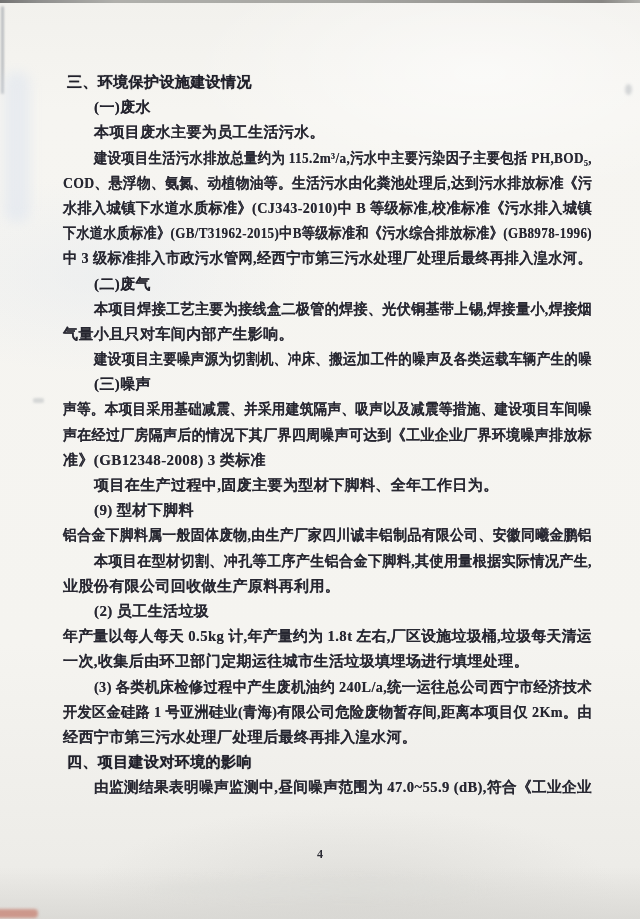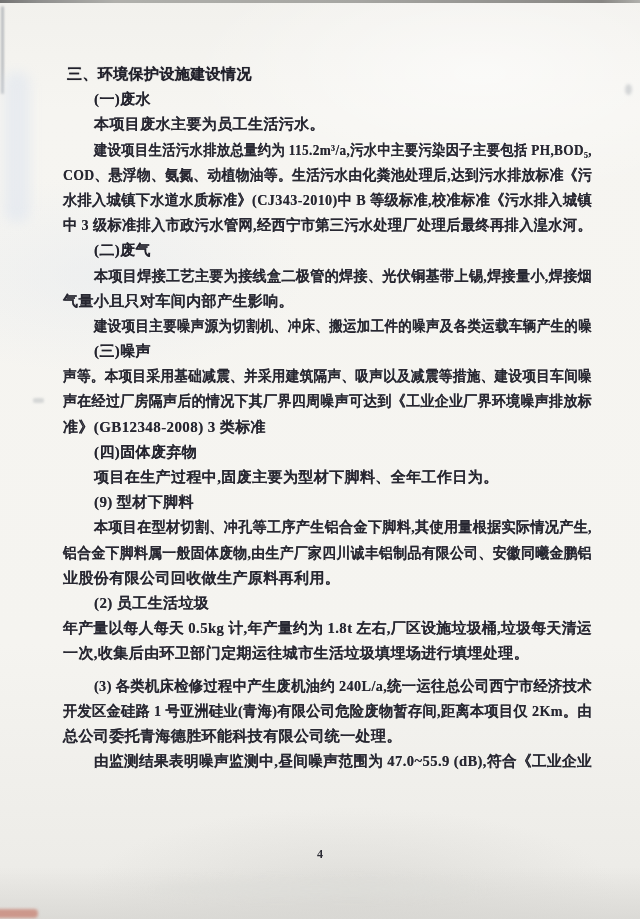--- a/index.html
+++ b/index.html
@@ -25,32 +25,32 @@
   .left-blue-strip{top:72px;left:4px;width:26px;height:150px;background:#dde4ef;opacity:.55;filter:blur(6px);border-radius:10px;}
   .right-dot{top:84px;right:8px;width:7px;height:11px;background:#a9aeb4;opacity:.45;filter:blur(1.5px);border-radius:50%;}
   .mid-left-dash{top:398px;left:33px;width:11px;height:5px;background:#9aa0a6;opacity:.35;filter:blur(1px);border-radius:2px;}
   .bottom-band{bottom:0;left:0;width:640px;height:52px;
     background:linear-gradient(to top, rgba(214,213,209,.75), rgba(214,213,209,0));
     }
   .bottom-smudge{bottom:22px;left:150px;width:330px;height:16px;background:#dededa;opacity:.7;filter:blur(5px);border-radius:50%;}
   .red-smudge{bottom:1px;left:-8px;width:46px;height:9px;opacity:.55;filter:blur(1.5px);border-radius:4px;}
   
   .page-content{
-    position:absolute;left:63px;top:62px;width:529px;
+    position:absolute;left:63px;top:70px;width:529px;
     font-size:15px;line-height:25.2px;font-weight:bold;
     color:#272731;
     letter-spacing:.4px;
     text-shadow:0 0 .6px rgba(39,39,49,.65);
   }
   .line{height:25.2px;white-space:nowrap;}
   .line .t{display:inline-block;white-space:nowrap;transform-origin:left center;}
   .indent{padding-left:31px;}
   .h1 .t{padding-left:4px;color:#20202a;text-shadow:0 0 .8px rgba(32,32,42,.8);}
   .sub{color:#23232d;}
-  .gap{margin-top:7px;}
+  .gap{margin-top:0;}
   .page-number{
     position:absolute;top:847px;left:0;width:640px;
     text-align:center;font-size:12px;font-weight:bold;color:#2a2a33;
     font-family:"Liberation Serif","DejaVu Serif",serif;
   }
 </style>
 </head>
 <body>
 
 <div class="scan">
@@ -64,38 +64,39 @@
   <div class="art bottom-smudge"></div>
   <div class="art red-smudge" id="red-smudge" style="background: rgb(192, 97, 78);"></div>
 
   <div class="page-content">
     <div class="line h1"><span class="t">三、环境保护设施建设情况</span></div>
     <div class="line sub indent"><span class="t">(一)废水</span></div>
     <div class="line indent"><span class="t">本项目废水主要为员工生活污水。</span></div>
     <div class="line indent"><span class="t" style="transform: scaleX(0.88617);">建设项目生活污水排放总量约为 115.2m³/a,污水中主要污染因子主要包括 PH,BOD₅,</span></div>
     <div class="line"><span class="t" style="transform: scaleX(0.91572);">COD、悬浮物、氨氮、动植物油等。生活污水由化粪池处理后,达到污水排放标准《污</span></div>
     <div class="line"><span class="t" style="transform: scaleX(0.944511);">水排入城镇下水道水质标准》(CJ343-2010)中 B 等级标准,校准标准《污水排入城镇</span></div>
+    <div class="line"><span class="t" style="transform: scaleX(0.872083);">下水道水质标准》(GB/T31962-2015)中B等级标准和《污水综合排放标准》(GB8978-1996)</span></div>
     <div class="line"><span class="t" style="transform: scaleX(0.945725);">中 3 级标准排入市政污水管网,经西宁市第三污水处理厂处理后最终再排入湟水河。</span></div>
     <div class="line sub indent"><span class="t">(二)废气</span></div>
     <div class="line indent"><span class="t" style="transform: scaleX(0.936255);">本项目焊接工艺主要为接线盒二极管的焊接、光伏铜基带上锡,焊接量小,焊接烟</span></div>
     <div class="line"><span class="t">气量小且只对车间内部产生影响。</span></div>
     <div class="line indent"><span class="t" style="transform: scaleX(0.898258);">建设项目主要噪声源为切割机、冲床、搬运加工件的噪声及各类运载车辆产生的噪</span></div>
     <div class="line sub indent"><span class="t">(三)噪声</span></div>
     <div class="line"><span class="t" style="transform: scaleX(0.90396);">声等。本项目采用基础减震、并采用建筑隔声、吸声以及减震等措施、建设项目车间噪</span></div>
     <div class="line"><span class="t" style="transform: scaleX(0.928376);">声在经过厂房隔声后的情况下其厂界四周噪声可达到《工业企业厂界环境噪声排放标</span></div>
     <div class="line"><span class="t">准》(GB12348-2008) 3 类标准</span></div>
-    <div class="line sub indent"><span class="t">(四)固体废弃物</span></div>
     <div class="line indent"><span class="t">项目在生产过程中,固废主要为型材下脚料、全年工作日为。</span></div>
     <div class="line indent"><span class="t">(9) 型材下脚料</span></div>
+    <div class="line"><span class="t" style="transform: scaleX(0.921678);">铝合金下脚料属一般固体废物,由生产厂家四川诚丰铝制品有限公司、安徽同曦金鹏铝</span></div>
     <div class="line indent"><span class="t" style="transform: scaleX(0.936255);">本项目在型材切割、冲孔等工序产生铝合金下脚料,其使用量根据实际情况产生,</span></div>
-    <div class="line"><span class="t" style="transform: scaleX(0.921678);">铝合金下脚料属一般固体废物,由生产厂家四川诚丰铝制品有限公司、安徽同曦金鹏铝</span></div>
     <div class="line"><span class="t">业股份有限公司回收做生产原料再利用。</span></div>
     <div class="line indent"><span class="t">(2) 员工生活垃圾</span></div>
     <div class="line"><span class="t" style="transform: scaleX(0.984014);">年产量以每人每天 0.5kg 计,年产量约为 1.8t 左右,厂区设施垃圾桶,垃圾每天清运</span></div>
     <div class="line"><span class="t">一次,收集后由环卫部门定期运往城市生活垃圾填埋场进行填埋处理。</span></div>
     <div class="line indent gap"><span class="t" style="transform: scaleX(0.949815);">(3) 各类机床检修过程中产生废机油约 240L/a,统一运往总公司西宁市经济技术</span></div>
     <div class="line"><span class="t" style="transform: scaleX(0.943038);">开发区金硅路 1 号亚洲硅业(青海)有限公司危险废物暂存间,距离本项目仅 2Km。由</span></div>
-    <div class="line"><span class="t">总公司委托青海德胜环能科技有限公司统一处理。</span></div>
+    <div class="line"><span class="t">经西宁市第三污水处理厂处理后最终再排入湟水河。</span></div>
+    <div class="line h1"><span class="t">四、项目建设对环境的影响</span></div>
     <div class="line indent"><span class="t" style="transform: scaleX(0.974858);">由监测结果表明噪声监测中,昼间噪声范围为 47.0~55.9 (dB),符合《工业企业</span></div>
   </div>
 
   <div class="page-number">4</div>
 </div>
 
 </body></html>

